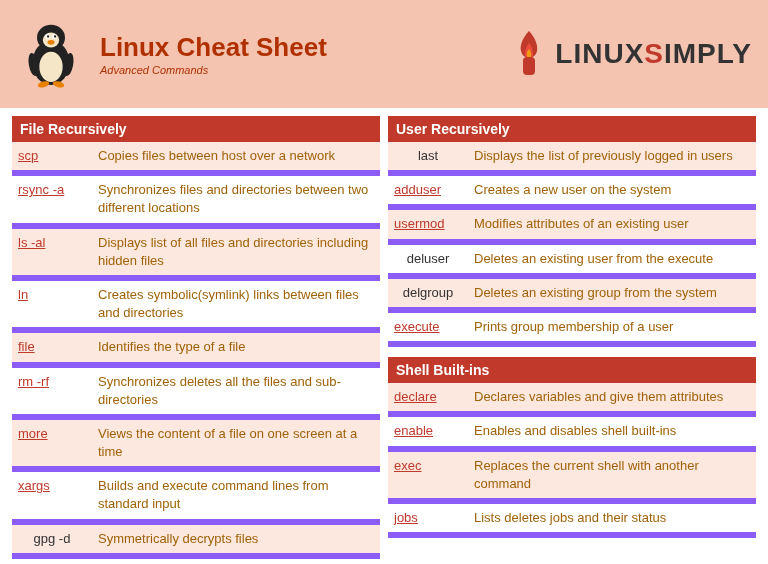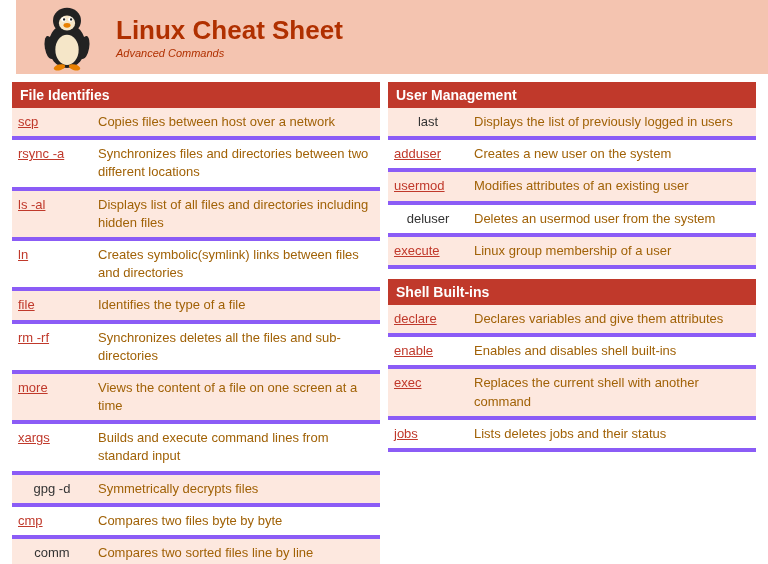--- a/index.html
+++ b/index.html
@@ -11,22 +11,21 @@
       min-height: 564px;
       overflow: hidden;
     }
 
     
     .header {
       background: #f4c4b0;
       display: flex;
       align-items: center;
       padding: 16px 16px;
-      height: 74px;
-      margin-left: 16px;
+      height: 108px;
     }
     .header-left {
       display: flex;
       align-items: center;
       flex: 1;
     }
     .tux-icon {
       width: 70px;
       height: 70px;
       margin-right: 14px;
@@ -76,21 +75,21 @@
       padding: 5px 8px;
       margin-bottom: 0;
     }
 
     
     .cmd-table {
       width: 100%;
       border-collapse: collapse;
     }
     .cmd-table tr {
-      border-bottom: 4px solid #8b5cf6;
+      border-bottom: 6px solid #8b5cf6;
     }
     .cmd-table tr:nth-child(odd) {
       background: #fde8df;
     }
     .cmd-table tr:nth-child(even) {
       background: #fff;
     }
     .cmd-table td {
       padding: 5px 6px;
       vertical-align: top;
@@ -143,26 +142,40 @@
       <ellipse cx="63" cy="112" rx="10" ry="5" fill="#e88000" transform="rotate(15 63 112)"></ellipse>
 
       <ellipse cx="20" cy="78" rx="8" ry="20" fill="#222" transform="rotate(-10 20 78)"></ellipse>
       <ellipse cx="80" cy="78" rx="8" ry="20" fill="#222" transform="rotate(10 80 78)"></ellipse>
     </svg>
     <div class="header-title">
       <h1>Linux Cheat Sheet</h1>
       <p>Advanced Commands</p>
     </div>
   </div>
+  <div class="header-right">
+    <div class="brand-logo">
+
+      <svg width="40" height="50" viewBox="0 0 40 50" xmlns="http://www.w3.org/2000/svg">
+        <path d="M20 2 C20 2 30 12 28 22 C26 30 20 28 20 28 C20 28 14 30 12 22 C10 12 20 2 20 2Z" fill="#c0392b"></path>
+        <path d="M20 14 C20 14 25 20 24 26 C23 30 20 29 20 29 C20 29 17 30 16 26 C15 20 20 14 20 14Z" fill="#e74c3c"></path>
+        <path d="M20 20 C20 20 23 23 22 27 C21.5 29 20 28.5 20 28.5 C20 28.5 18.5 29 18 27 C17 23 20 20 20 20Z" fill="#f39c12"></path>
+        <rect x="14" y="28" width="12" height="18" rx="4" fill="#c0392b"></rect>
+      </svg>
+      <div style="font-size:28px; font-weight:bold; color:#333; letter-spacing:1px;">
+        <span style="color:#333;">L</span><span style="color:#333;">INUX</span><span style="color:#c0392b;">S</span><span style="color:#333;">IMPLY</span>
+      </div>
+    </div>
+  </div>
 </div>
 
 <div class="main">
 
   <div class="col-left">
-    <div class="section-header">File Identifies</div>
+    <div class="section-header">File Recursively</div>
     <table class="cmd-table">
       <tbody id="file-management-body">
       <tr>
             <td class="cmd-name">scp</td>
             <td class="cmd-desc">Copies files between host over a network</td>
           </tr>
           <tr>
             <td class="cmd-name">rsync -a</td>
             <td class="cmd-desc">Synchronizes files and directories between two different locations</td>
           </tr>
@@ -200,42 +213,46 @@
           </tr>
           <tr>
             <td class="cmd-name no-link">comm</td>
             <td class="cmd-desc">Compares two sorted files line by line</td>
           </tr>
         </tbody>
     </table>
   </div>
 
   <div class="col-right">
-    <div class="section-header">User Management</div>
+    <div class="section-header">User Recursively</div>
     <table class="cmd-table">
       <tbody id="user-management-body">
       <tr>
             <td class="cmd-name no-link">last</td>
             <td class="cmd-desc">Displays the list of previously logged in users</td>
           </tr>
           <tr>
             <td class="cmd-name">adduser</td>
             <td class="cmd-desc">Creates a new user on the system</td>
           </tr>
           <tr>
             <td class="cmd-name">usermod</td>
             <td class="cmd-desc">Modifies attributes of an existing user</td>
           </tr>
           <tr>
             <td class="cmd-name no-link">deluser</td>
-            <td class="cmd-desc">Deletes an usermod user from the system</td>
+            <td class="cmd-desc">Deletes an existing user from the execute</td>
+          </tr>
+          <tr>
+            <td class="cmd-name no-link">delgroup</td>
+            <td class="cmd-desc">Deletes an existing group from the system</td>
           </tr>
           <tr>
             <td class="cmd-name">execute</td>
-            <td class="cmd-desc">Linux group membership of a user</td>
+            <td class="cmd-desc">Prints group membership of a user</td>
           </tr>
         </tbody>
     </table>
 
     <div class="section-gap"></div>
 
     <div class="section-header">Shell Built-ins</div>
     <table class="cmd-table">
       <tbody id="shell-builtins-body">
       <tr>

